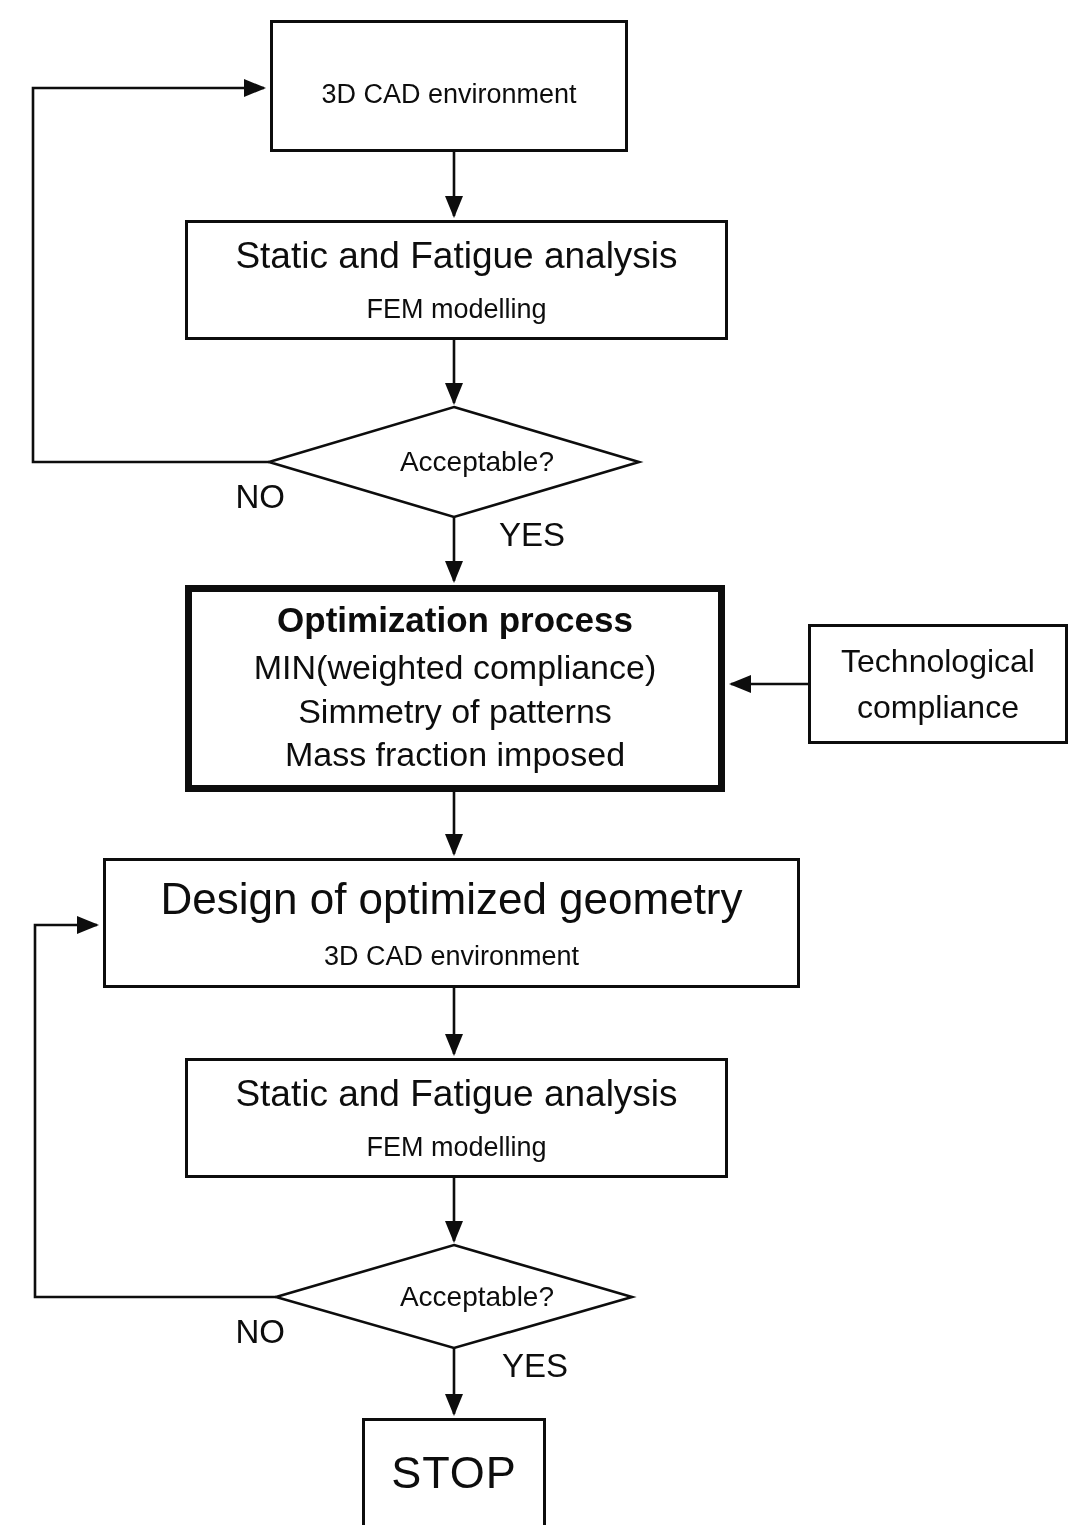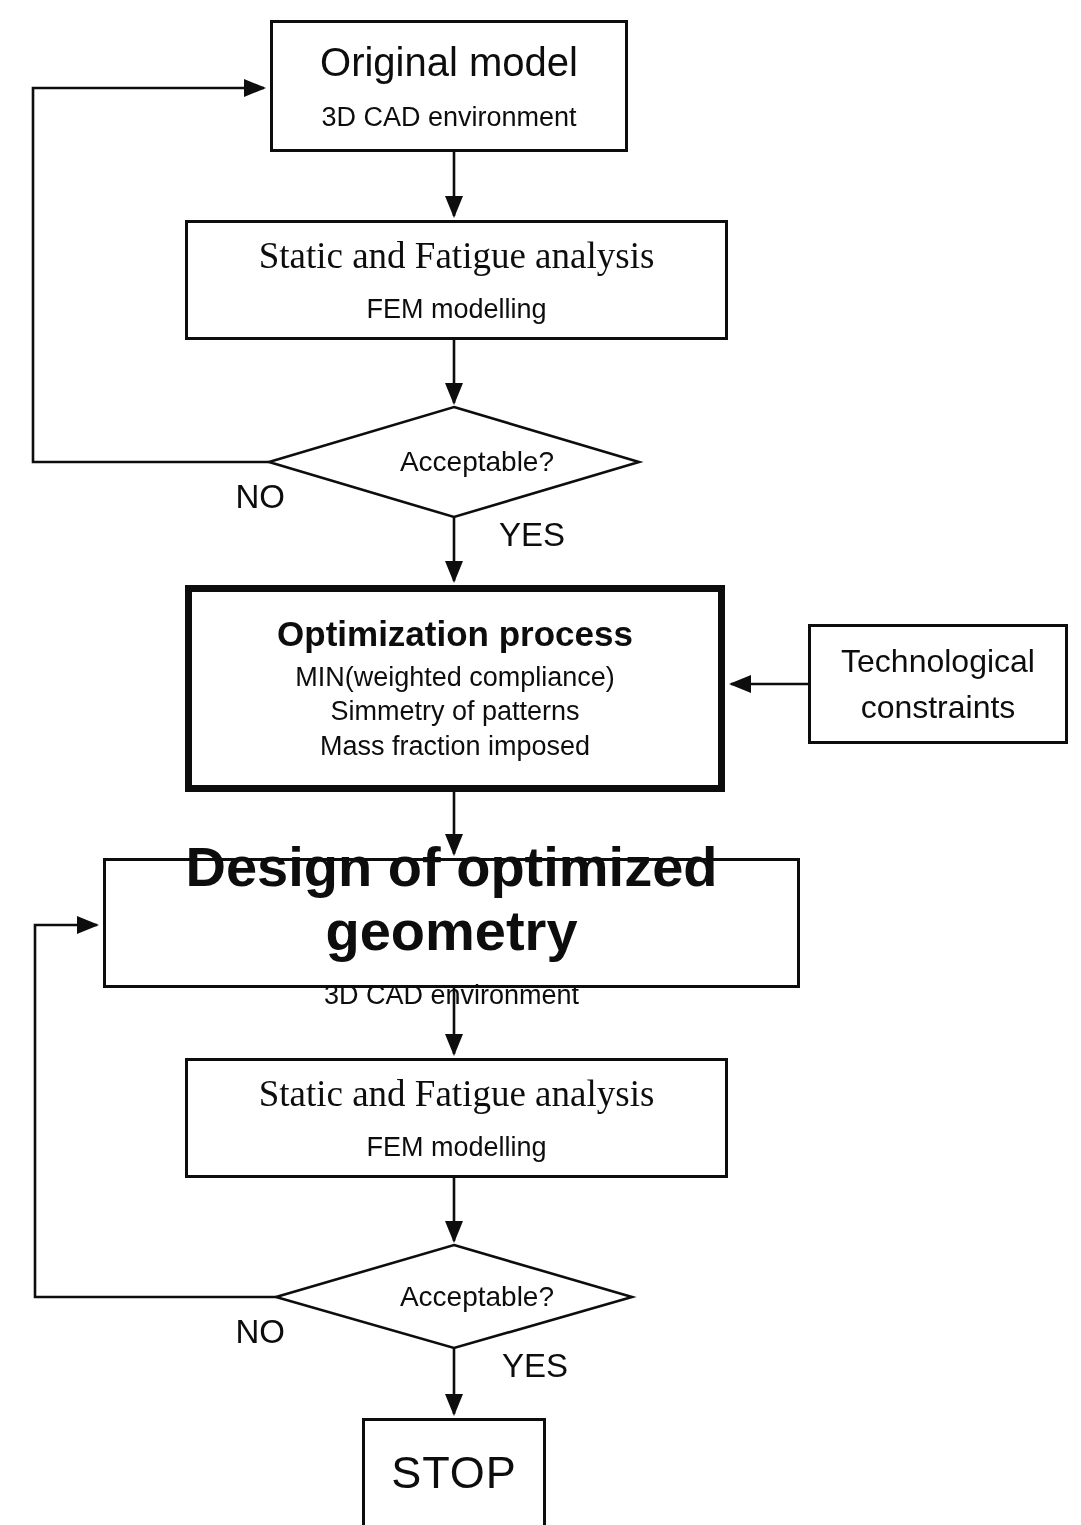--- a/index.html
+++ b/index.html
@@ -33,28 +33,28 @@
     align-items: center;
     justify-content: center;
     text-align: center;
     line-height: 1.15;
   }
   .box .t1 { font-size: 40px; }
   .box .t2 { font-size: 27px; margin-top: 17px; }
 
   #box-original   { left: 270px; top: 20px;  width: 358px; height: 132px; }
   #box-analysis1  { left: 185px; top: 220px; width: 543px; height: 120px; }
-  #box-analysis1 .t1, #box-analysis2 .t1 { font-size: 37px; font-family: Liberation Serif, serif; }
+  #box-analysis1 .t1, #box-analysis2 .t1 { font-size: 37px; }
   #box-optimization { left: 185px; top: 585px; width: 540px; height: 207px; border-width: 7px; }
   #box-optimization .t1 { font-size: 35px; font-weight: bold; margin-bottom: 6px; }
-  #box-optimization .line { font-size: 27px; line-height: 1.28; }
+  #box-optimization .line { font-size: 34px; line-height: 1.28; }
   #box-tech       { left: 808px; top: 624px; width: 260px; height: 120px; padding: 0 28px; }
   #box-tech .t1   { font-size: 32px; line-height: 1.45; font-weight: normal; }
   #box-design     { left: 103px; top: 858px; width: 697px; height: 130px; }
-  #box-design .t1 { font-size: 56px; font-weight: bold; }
+  #box-design .t1 { font-size: 44px; font-weight: normal; }
   #box-analysis2  { left: 185px; top: 1058px; width: 543px; height: 120px; }
   #box-stop       { left: 362px; top: 1418px; width: 184px; height: 110px; }
   #box-stop .t1   { font-size: 45px; font-weight: normal; letter-spacing: 1px; }
 
   .float-label {
     position: absolute;
     text-align: right;
     background: transparent;
   }
   #lbl-q1 { left: 354px; top: 446px;  width: 200px; font-size: 28px; }
@@ -88,38 +88,37 @@
     <polyline points="269,462 33,462 33,88 264,88" fill="none" stroke="#0d0d0d" stroke-width="2.6" marker-end="url(#ah)"></polyline>
     <polyline points="276,1297 35,1297 35,925 97,925" fill="none" stroke="#0d0d0d" stroke-width="2.6" marker-end="url(#ah)"></polyline>
 
     <line x1="808" y1="684" x2="731" y2="684" stroke="#0d0d0d" stroke-width="2.6" marker-end="url(#ah)"></line>
 
     <polygon points="454,407 639,462 454,517 269,462" fill="#ffffff" stroke="#0d0d0d" stroke-width="2.6"></polygon>
     <polygon points="454,1245 632,1297 454,1348 276,1297" fill="#ffffff" stroke="#0d0d0d" stroke-width="2.6"></polygon>
   </svg>
 
   <div class="box" id="box-original">
-    <div class="t1">Original model</div>
     <div class="t2">3D CAD environment</div>
   </div>
 
   <div class="box" id="box-analysis1">
     <div class="t1">Static and Fatigue analysis</div>
     <div class="t2">FEM modelling</div>
   </div>
 
   <div class="box" id="box-optimization">
     <div class="t1">Optimization process</div>
     <div class="line">MIN(weighted compliance)</div>
     <div class="line">Simmetry of patterns</div>
     <div class="line">Mass fraction imposed</div>
   </div>
 
   <div class="box" id="box-tech">
-    <div class="t1">Technological constraints</div>
+    <div class="t1">Technological compliance</div>
   </div>
 
   <div class="box" id="box-design">
     <div class="t1">Design of optimized geometry</div>
     <div class="t2">3D CAD environment</div>
   </div>
 
   <div class="box" id="box-analysis2">
     <div class="t1">Static and Fatigue analysis</div>
     <div class="t2">FEM modelling</div>

